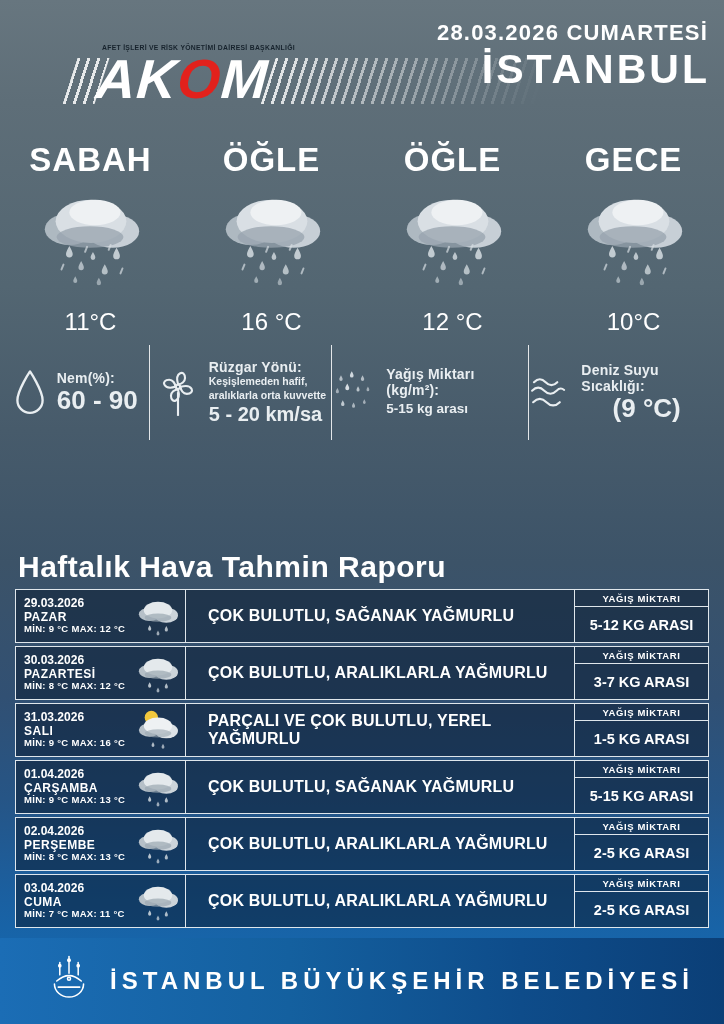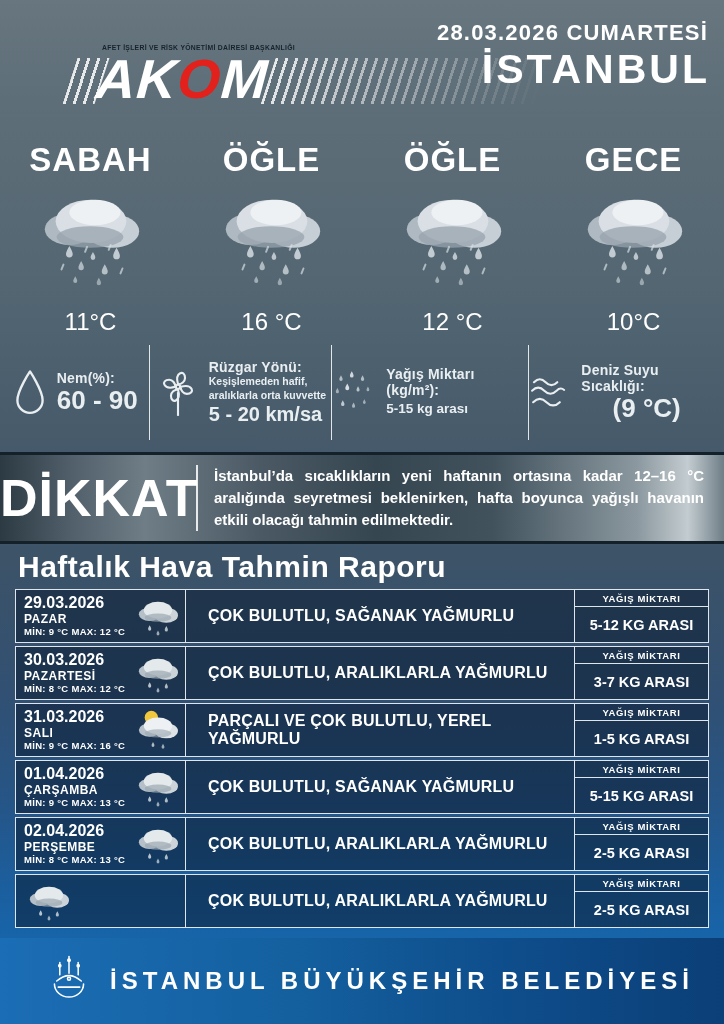--- a/index.html
+++ b/index.html
@@ -50,21 +50,21 @@
   .warn-divider{width:2px;height:66px;background:rgba(255,255,255,.85);}
   .warn-text{flex:1;padding:0 20px 0 16px;font-size:15px;font-weight:bold;line-height:1.45;text-align:justify;}
   
   .weekly-title{position:absolute;top:550px;left:18px;font-size:30px;font-weight:800;letter-spacing:.5px;}
   .wtable{position:absolute;top:589px;left:15px;width:694px;display:flex;flex-direction:column;gap:3px;}
   .wrow{height:54px;display:flex;border:1.5px solid rgba(240,245,248,.92);
     background:rgba(9,27,47,.52);}
   .cell-date{width:170px;border-right:1.5px solid rgba(240,245,248,.92);
     display:flex;align-items:center;padding:2px 2px 2px 8px;}
   .date-stack{flex:1;display:flex;flex-direction:column;line-height:1.15;}
-  .w-date{font-size:16px;font-weight:800;}
+  .w-date{font-size:12px;font-weight:800;}
   .w-day{font-size:12px;font-weight:800;letter-spacing:.5px;}
   .w-minmax{font-size:9.5px;font-weight:800;letter-spacing:.3px;}
   .row-icon{width:50px;height:46px;flex:none;}
   .cell-cond{flex:1;display:flex;align-items:center;padding-left:22px;
     font-size:16px;font-weight:800;letter-spacing:.2px;}
   .cell-amount{width:134px;border-left:1.5px solid rgba(240,245,248,.92);display:flex;flex-direction:column;}
   .amount-head{height:17px;border-bottom:1.5px solid rgba(240,245,248,.92);
     display:flex;align-items:center;justify-content:center;font-size:9.5px;font-weight:800;letter-spacing:.6px;}
   .amount-val{flex:1;display:flex;align-items:center;justify-content:center;font-size:14.5px;font-weight:800;}
   
@@ -264,25 +264,20 @@
           <path d="M5 34 q8 -8 16 0 q8 8 16 0"></path>
         </g>
       </svg>
       <div class="txt">
         <span class="m-label">Deniz Suyu Sıcaklığı:</span>
         <span class="m-big" style="text-align:center">(9 °C)</span>
       </div>
     </div>
   </div>
 
-  <div class="warning">
-    <div class="dikkat">DİKKAT</div>
-    <div class="warn-divider"></div>
-    <div class="warn-text">İstanbul’da sıcaklıkların yeni haftanın ortasına kadar 12–16 °C aralığında seyretmesi beklenirken, hafta boyunca yağışlı havanın etkili olacağı tahmin edilmektedir.</div>
-  </div>
 
   <div class="weekly-title">Haftalık Hava Tahmin Raporu</div>
   <div class="wtable">
   <div class="wrow">
     <div class="cell-date">
       <div class="date-stack">
         <span class="w-date">29.03.2026</span>
         <span class="w-day">PAZAR</span>
         <span class="w-minmax">MİN: 9 °C MAX: 12 °C</span>
       </div>
@@ -409,20 +404,25 @@
     </div>
     <div class="cell-cond">ÇOK BULUTLU, ARALIKLARLA YAĞMURLU</div>
     <div class="cell-amount">
       <div class="amount-head">YAĞIŞ MİKTARI</div>
       <div class="amount-val">2-5 KG ARASI</div>
     </div>
   </div>
 
   <div class="wrow">
     <div class="cell-date">
+      <div class="date-stack">
+        <span class="w-date">03.04.2026</span>
+        <span class="w-day">CUMA</span>
+        <span class="w-minmax">MİN: 7 °C MAX: 11 °C</span>
+      </div>
       <svg class="row-icon" viewBox="0 0 60 52">
         <ellipse cx="20" cy="24" rx="13" ry="8" fill="#b6c0c8"></ellipse>
         <ellipse cx="40" cy="25" rx="14" ry="9" fill="#ccd4da"></ellipse>
         <ellipse cx="30" cy="19" rx="17" ry="10" fill="#e4e9ec"></ellipse>
         <ellipse cx="30" cy="28" rx="16" ry="5" fill="#9aa6b0" opacity=".7"></ellipse>
         <g fill="#d6dde2">
           <path transform="translate(20 41) scale(.55)" d="M0 -7 C2.4 -2.8 3.4 -0.7 3.4 1.3 A3.4 3.4 0 1 1 -3.4 1.3 C-3.4 -0.7 -2.4 -2.8 0 -7 Z" opacity=".85"></path>
           <path transform="translate(30 47) scale(.5)" d="M0 -7 C2.4 -2.8 3.4 -0.7 3.4 1.3 A3.4 3.4 0 1 1 -3.4 1.3 C-3.4 -0.7 -2.4 -2.8 0 -7 Z" opacity=".7"></path>
           <path transform="translate(40 42) scale(.55)" d="M0 -7 C2.4 -2.8 3.4 -0.7 3.4 1.3 A3.4 3.4 0 1 1 -3.4 1.3 C-3.4 -0.7 -2.4 -2.8 0 -7 Z" opacity=".8"></path>
         </g>

